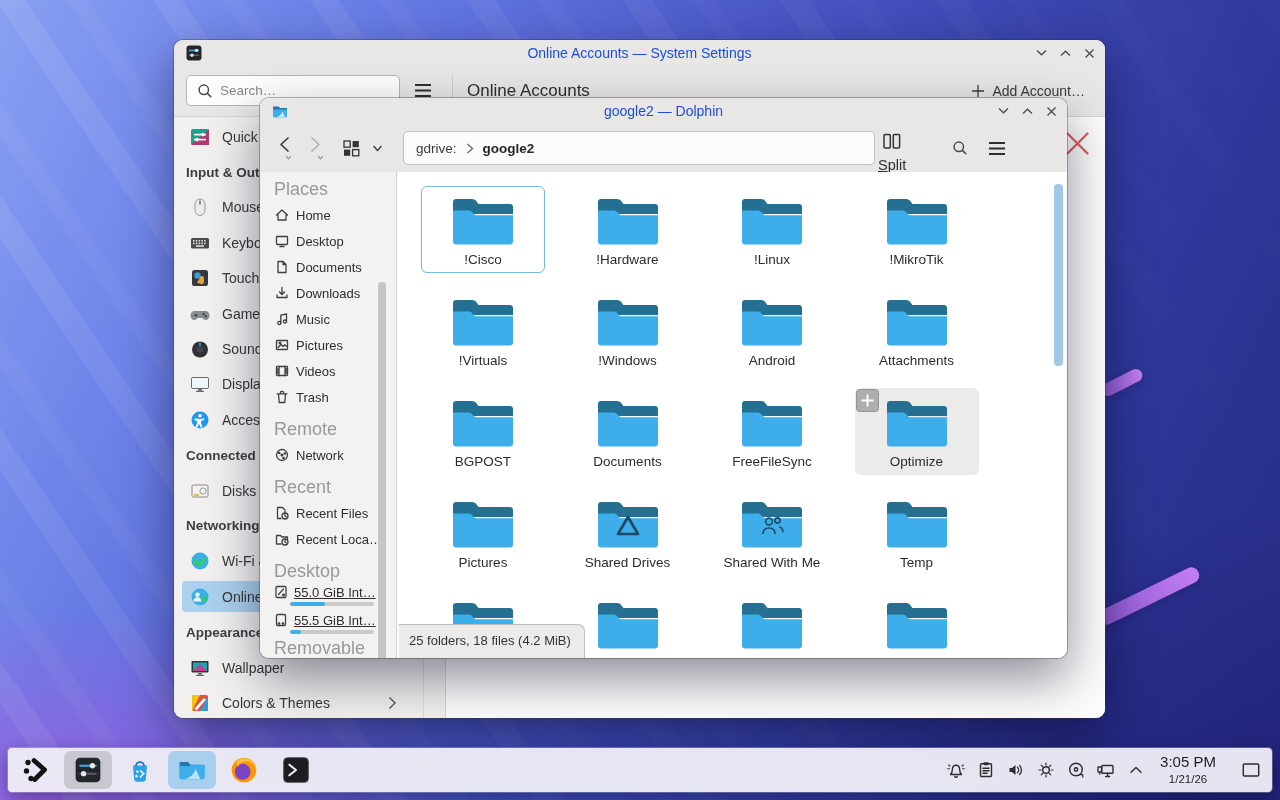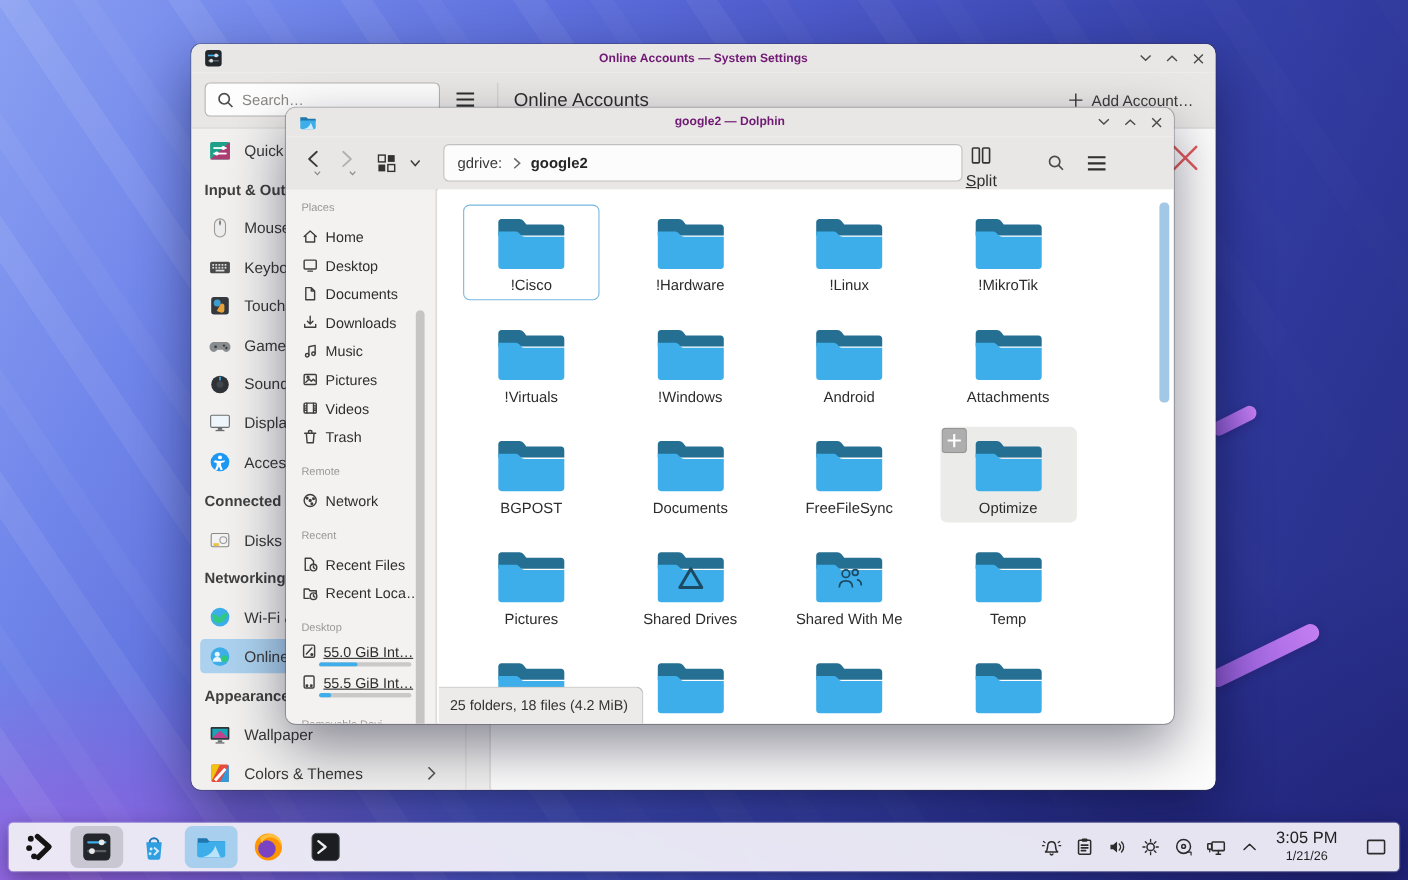--- a/index.html
+++ b/index.html
@@ -14,21 +14,21 @@
     -webkit-mask-image:linear-gradient(116deg,rgba(0,0,0,.95) 0%,rgba(0,0,0,.5) 42%,rgba(0,0,0,.18) 68%,rgba(0,0,0,0) 95%);
     mask-image:linear-gradient(116deg,rgba(0,0,0,.95) 0%,rgba(0,0,0,.5) 42%,rgba(0,0,0,.18) 68%,rgba(0,0,0,0) 95%);}
   .pill{position:absolute;border-radius:99px;background:linear-gradient(90deg,#8e5ad6,#c47ef2);z-index:1;box-shadow:0 2px 8px rgba(40,20,90,.35);}
   .pill1{left:1100px;top:376px;width:44px;height:13px;transform:rotate(-27deg);}
   .pill2{left:1094px;top:588px;width:110px;height:16px;transform:rotate(-26deg);}
 
   .ic{display:inline-flex;line-height:0;}
   .window{position:absolute;border-radius:9px;overflow:hidden;background:#fcfcfc;
     box-shadow:0 0 0 1px rgba(50,50,60,.35), 0 20px 50px rgba(5,5,30,.45);}
   .titlebar{position:absolute;left:0;top:0;right:0;height:26px;background:#e9e7e5;}
-  .titlebar .title{position:absolute;left:0;right:0;top:0;line-height:26px;text-align:center;font-size:11px;color:#701a75;font-weight:bold;}
+  .titlebar .title{position:absolute;left:0;right:0;top:0;line-height:26px;text-align:center;font-size:14px;color:#1d4ed8;}
   .appicon{position:absolute;left:12px;top:5px;}
   .winbtns{position:absolute;right:10px;top:0;height:26px;display:flex;align-items:center;gap:13px;}
 
   
   #ss-window{left:174px;top:40px;width:931px;height:678px;z-index:2;}
   .ss-toolbar{position:absolute;left:0;top:26px;right:0;height:50px;background:#e9e7e5;border-bottom:1px solid #d4d2d0;}
   .ss-search{position:absolute;left:12px;top:9px;width:214px;height:31px;background:#fdfdfd;border:1px solid #b6b4b2;border-radius:5px;display:flex;align-items:center;padding-left:10px;gap:7px;box-sizing:border-box;}
   .ss-search .ph{font-size:13.5px;color:#8a8886;}
   .ss-ham{position:absolute;left:240px;top:17px;}
   .ss-sep{position:absolute;left:278px;top:9px;height:33px;width:1px;background:#cfcdcb;}
@@ -49,21 +49,21 @@
   .dp-toolbar{position:absolute;left:0;top:26px;right:0;height:48px;background:#e9e7e5;border-bottom:1px solid #d2d0ce;}
   .dp-nav{position:absolute;top:12px;}
   .nav-back{left:17px;} .nav-fwd{left:49px;}
   .dp-viewmode{position:absolute;left:83px;top:16px;} .dp-viewchev{position:absolute;left:112px;top:20px;}
   .dp-urlbar{position:absolute;left:143px;top:7px;width:472px;height:34px;background:#fcfcfc;border:1px solid #c2c0be;border-radius:5px;box-sizing:border-box;display:flex;align-items:center;padding-left:12px;gap:9px;font-size:13.5px;color:#3a3a3a;}
   .dp-urlbar .cur{font-weight:bold;color:#262626;}
   .dp-split{position:absolute;left:618px;top:9px;height:30px;display:flex;align-items:center;gap:7px;font-size:14.5px;color:#2f2f2f;flex-direction:column;}
   .dp-split .acc{text-decoration:underline;}
   .dp-search{position:absolute;left:692px;top:16px;} .dp-ham{position:absolute;left:728px;top:17px;}
   #dp-places{position:absolute;left:0;top:74px;bottom:0;width:137px;background:#f3f2f1;border-right:1px solid #d5d3d1;box-sizing:border-box;padding-top:4px;overflow:hidden;}
-  .pl-sec{height:26px;display:flex;align-items:center;padding-left:14px;font-size:10px;color:#9a9895;}
+  .pl-sec{height:26px;display:flex;align-items:center;padding-left:14px;font-size:18px;color:#9a9895;}
   .pl-sec.m{margin-top:6px;}
   .pl-item{height:26px;display:flex;align-items:center;padding-left:14px;gap:6px;font-size:13px;color:#2e2e2e;white-space:nowrap;}
   .pl-dev{height:28px;padding-left:13px;}
   .pl-dev .l1{display:flex;align-items:center;gap:5px;font-size:13px;color:#2e2e2e;text-decoration:underline;white-space:nowrap;}
   .pl-dev .bar{margin-left:17px;margin-top:2px;width:84px;height:4px;border-radius:2px;background:#cbc9c7;overflow:hidden;}
   .pl-dev .fill{height:100%;background:#3daee9;border-radius:2px;}
   .pl-scroll{position:absolute;left:118px;top:184px;width:8px;height:416px;border-radius:4px;background:#c7c5c3;}
   #dp-view{position:absolute;left:138px;top:74px;right:0;bottom:0;background:#ffffff;overflow:hidden;}
   .vw-scroll{position:absolute;right:4px;top:12px;width:9px;height:182px;border-radius:4px;background:#a3c8e5;}
   .cell{position:absolute;width:144px;height:101px;}

